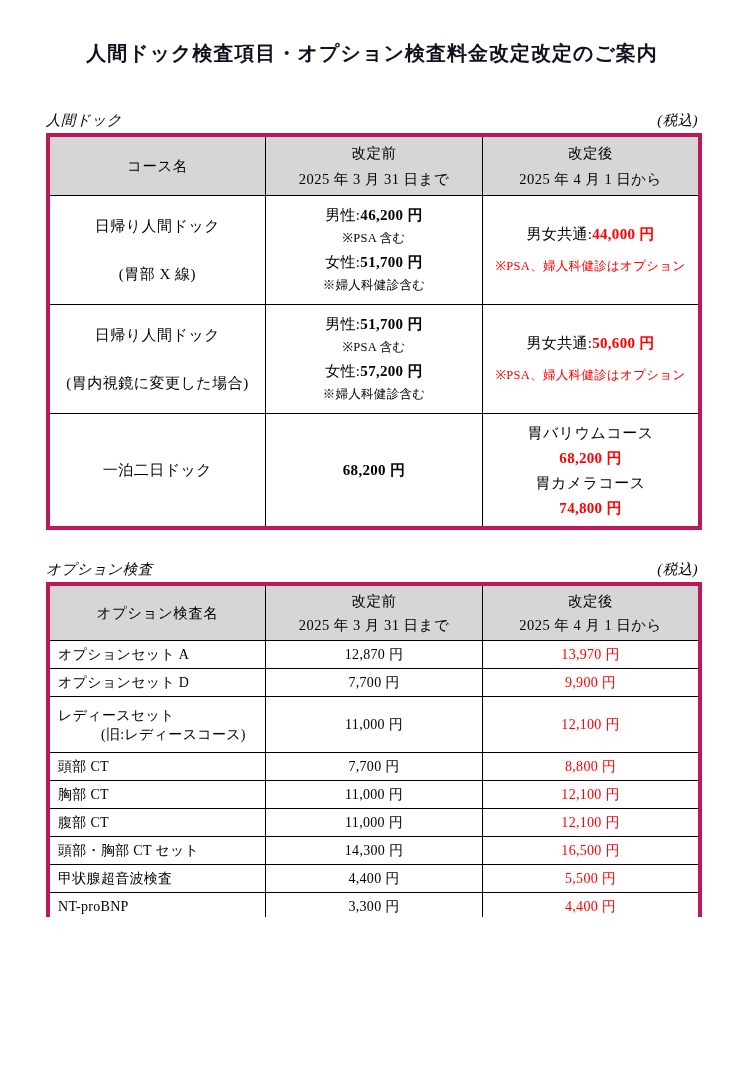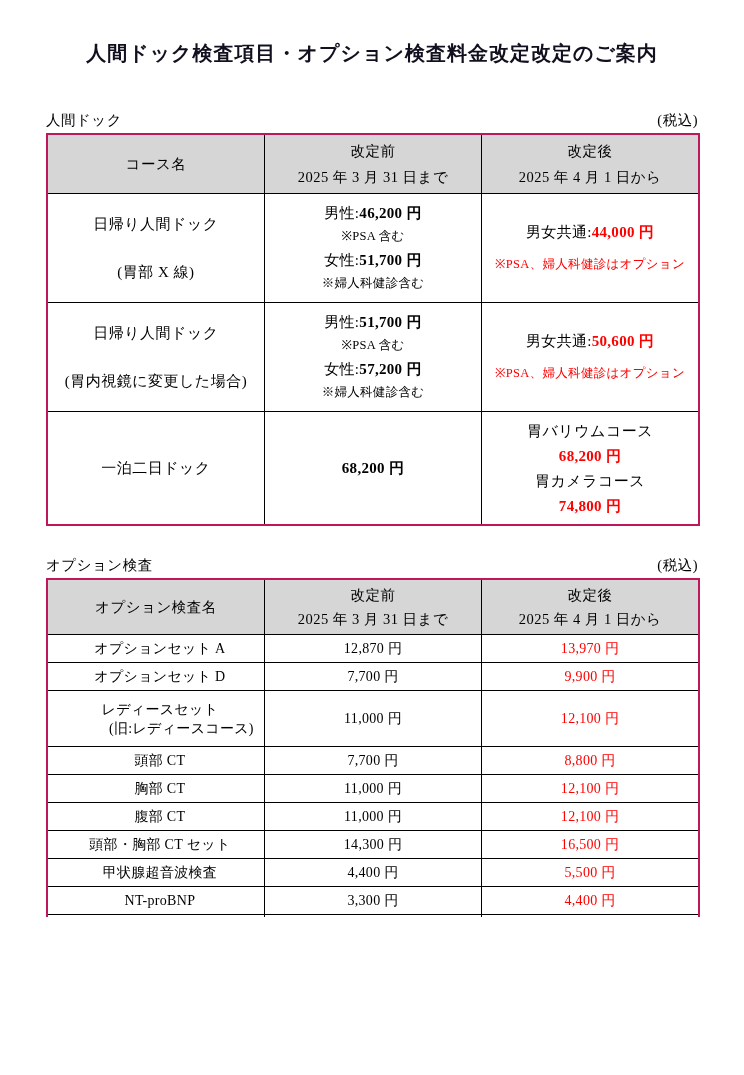--- a/index.html
+++ b/index.html
@@ -15,26 +15,26 @@
   }
   .title {
     margin:0; padding-top:6px;
     font-size:20px; font-weight:bold;
     text-align:center; letter-spacing:1px;
     color:#10101e;
   }
   .section-bar {
     display:flex; justify-content:space-between; align-items:flex-end;
     font-size:14.5px; letter-spacing:0.5px;
-    margin-top:44px; margin-bottom:3px;
+    margin-top:44px; margin-bottom:3px;font-style:italic;
   }
   .section-bar.second { margin-top:30px; }
 
   table { border-collapse:collapse; table-layout:fixed; width:652px; }
-  table { border:2px solid #be185d; }
+  table { border:4px solid #be185d; }
   th, td { border:1px solid #000; padding:0; vertical-align:middle; }
   col { width:217.33px; }
 
   th {
     background:#d6d6d6;
     font-weight:normal; font-size:14.5px; letter-spacing:0.5px;
     text-align:center;
   }
   .t1 th { height:58px; }
   .t1 th .hline { line-height:26px; }
@@ -55,21 +55,21 @@
   .gap10 { height:9px; }
   .red { color:#ff0000; }
 
   .footnote {
     width:652px; text-align:right;
     font-size:13.5px; letter-spacing:0.5px;
     margin-top:6px;
   }
 
   .t2 td { height:27px; font-size:14px; letter-spacing:0.3px; }
-  .t2 td.name { text-align:center; padding-left:8px; }
+  .t2 td.name { text-align:left; padding-left:8px; }
   .t2 tr.tall td { height:55px; }
   .t2 td.val { text-align:center; }
   .name2 { padding-left:4px; line-height:19px;margin-left:39px; }
   .name1 { line-height:19px; }
 
   .stub { display:flex; width:652px; height:8px; box-sizing:border-box;
           border-left:2px solid #000; border-right:2px solid #000; }
   .stub > div { box-sizing:border-box; }
   .stub .s1, .stub .s2 { width:217px; border-right:1px solid #000; }
   .stub .s3 { flex:1; }

